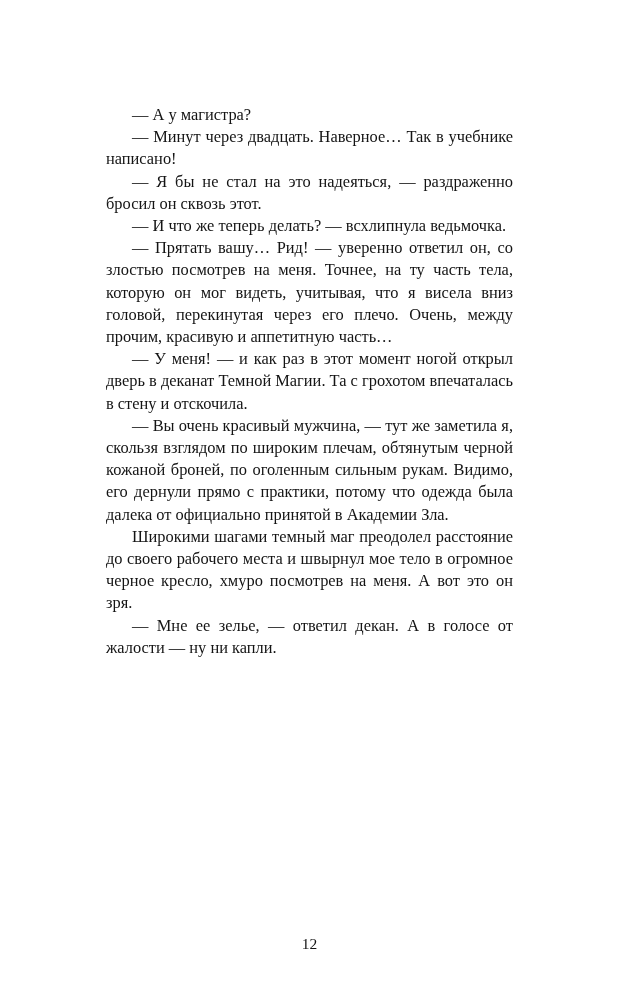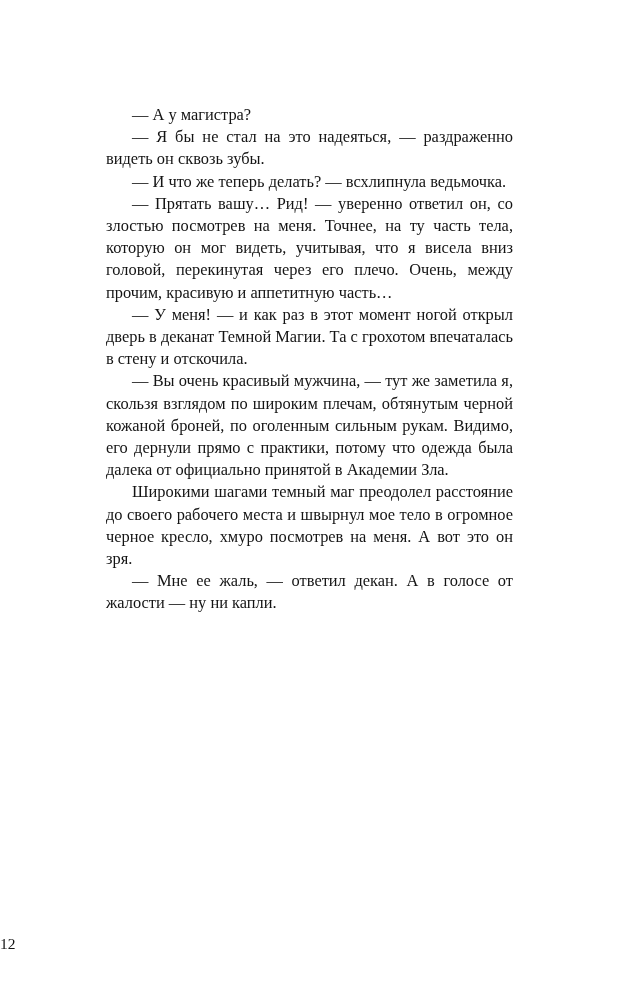--- a/index.html
+++ b/index.html
@@ -31,33 +31,34 @@
   }
   .body-text p {
     margin: 0;
     text-indent: 26px;
   }
   .page-number {
     position: absolute;
     left: 0;
     right: 0;
     top: 935px;
-    text-align: left;
+    text-align: center;
     font-size: 15.5px;
     color: #141414;
   }
 </style>
 </head>
 <body>
 
 <div class="page">
   <div class="body-text">
     <p>— А у магистра?</p>
-    <p>— Я бы не стал на это надеяться, — раздраженно видеть он сквозь зубы.</p>
+    <p>— Минут через двадцать. Наверное… Так в учебнике написано!</p>
+    <p>— Я бы не стал на это надеяться, — раздраженно бросил он сквозь этот.</p>
     <p>— И что же теперь делать? — всхлипнула ведьмочка.</p>
     <p>— Прятать вашу… Рид! — уверенно ответил он, со злостью посмотрев на меня. Точнее, на ту часть тела, которую он мог видеть, учитывая, что я висела вниз головой, перекинутая через его плечо. Очень, между прочим, красивую и аппетитную часть…</p>
     <p>— У меня! — и как раз в этот момент ногой открыл дверь в деканат Темной Магии. Та с грохотом впечаталась в стену и отскочила.</p>
     <p>— Вы очень красивый мужчина, — тут же заметила я, скользя взглядом по широким плечам, обтянутым черной кожаной броней, по оголенным сильным рукам. Видимо, его дернули прямо с практики, потому что одежда была далека от официально принятой в Академии Зла.</p>
     <p>Широкими шагами темный маг преодолел расстояние до своего рабочего места и швырнул мое тело в огромное черное кресло, хмуро посмотрев на меня. А вот это он зря.</p>
-    <p>— Мне ее жаль, — ответил декан. А в голосе от жалости — ну ни капли.</p>
+    <p>— Мне ее зелье, — ответил декан. А в голосе от жалости — ну ни капли.</p>
   </div>
   <div class="page-number">12</div>
 </div>
 
 </body></html>

